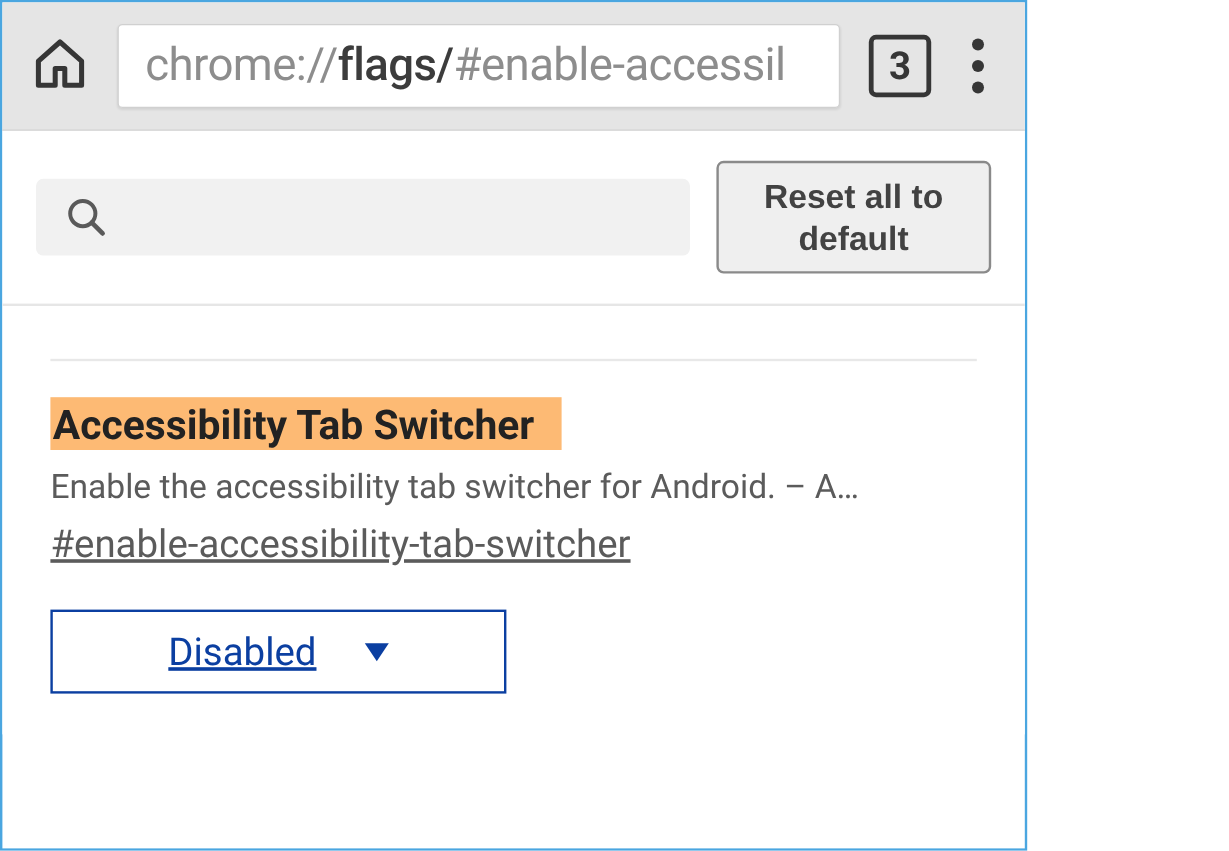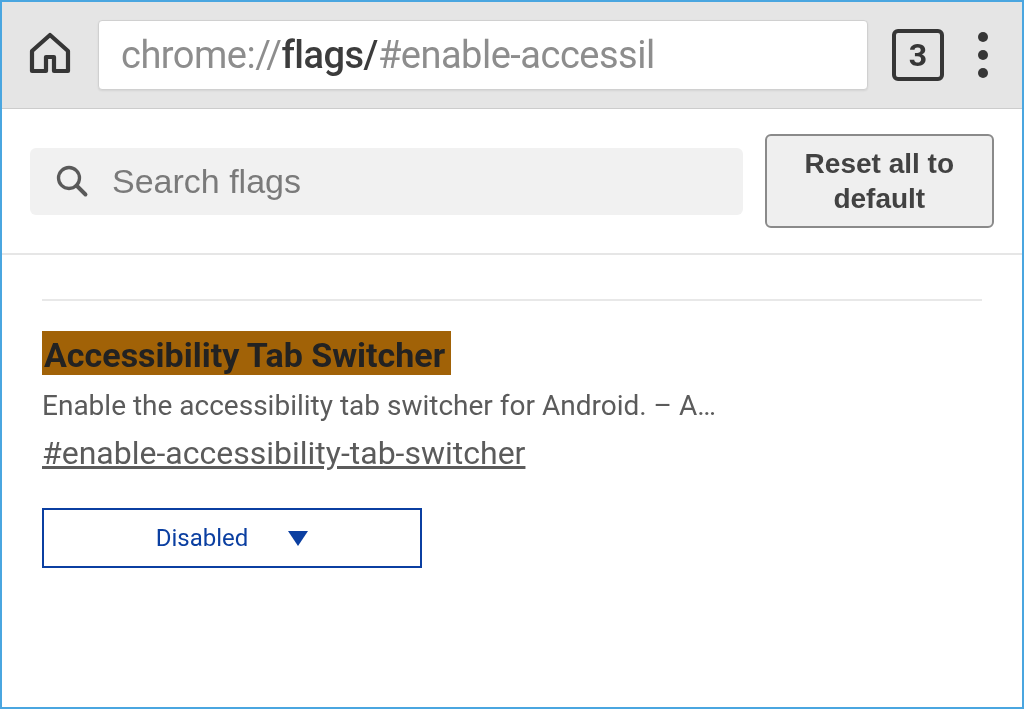--- a/index.html
+++ b/index.html
@@ -4,21 +4,21 @@
   <style>
     * { margin: 0; padding: 0; box-sizing: border-box; }
     body {
       font-family: Roboto, Arial, sans-serif;
       background: #fff;
       width: 1024px;
       height: 709px;
       overflow: hidden;
     }
     .outer {
-      width: 1024px;
+      width: 856px;
       height: 709px;
       border: 2px solid #4aa6e0;
       background: #fff;
     }
     .toolbar {
       display: flex;
       align-items: center;
       background: #e5e5e5;
       padding: 18px 24px;
       gap: 24px;
@@ -104,25 +104,25 @@
       background: #fff;
       padding: 34px 40px;
     }
     .sep {
       height: 2px;
       background: #e8e8e8;
       margin: 10px 0 30px 0;
     }
     .flag-title {
       display: inline-block;
-      background: #a16207;
+      background: #fdba74;
       font-size: 34px;
       font-weight: 700;
       color: #222;
-      padding: 4px 6px 0 2px;
+      padding: 4px 23px 0 2px;
     }
     .flag-desc {
       font-size: 28px;
       color: #5b5b5b;
       margin-top: 14px;
       white-space: nowrap;
       overflow: hidden;
     }
     .flag-hash {
       display: inline-block;
@@ -132,25 +132,26 @@
       margin-top: 12px;
       text-align: right;
     }
     .flag-select {
       display: inline-flex;
       align-items: center;
       justify-content: center;
       gap: 40px;
       border: 2px solid #0b3fa1;
       color: #0b3fa1;
-      font-size: 24px;
+      font-size: 32px;
       padding: 14px 36px;
       margin-top: 36px;
       cursor: pointer;
       min-width: 380px;
+      text-decoration: underline;
     }
     .flag-select .tri {
       width: 0; height: 0;
       border-left: 10px solid transparent;
       border-right: 10px solid transparent;
       border-top: 15px solid #0b3fa1;
     }
   </style>
 </head>
 <body>
@@ -174,21 +175,20 @@
       <span class="dot"></span>
     </div>
   </div>
 
   <div class="searchbar-row">
     <div class="search-box">
       <svg class="search-icon" width="36" height="36" viewBox="0 0 24 24">
         <circle cx="10" cy="10" r="7" fill="none" stroke="#5a5a5a" stroke-width="2.2"></circle>
         <line x1="15" y1="15" x2="21" y2="21" stroke="#5a5a5a" stroke-width="2.6" stroke-linecap="round"></line>
       </svg>
-      <input class="search-input" type="text" placeholder="Search flags" style="">
     </div>
     <button class="reset-btn" style="white-space:pre-line;font-weight:bold;">Reset all to
 default</button>
   </div>
 
   <div class="content">
     <div class="sep"></div>
 
     <div>
       <span class="flag-title">Accessibility Tab Switcher</span>

